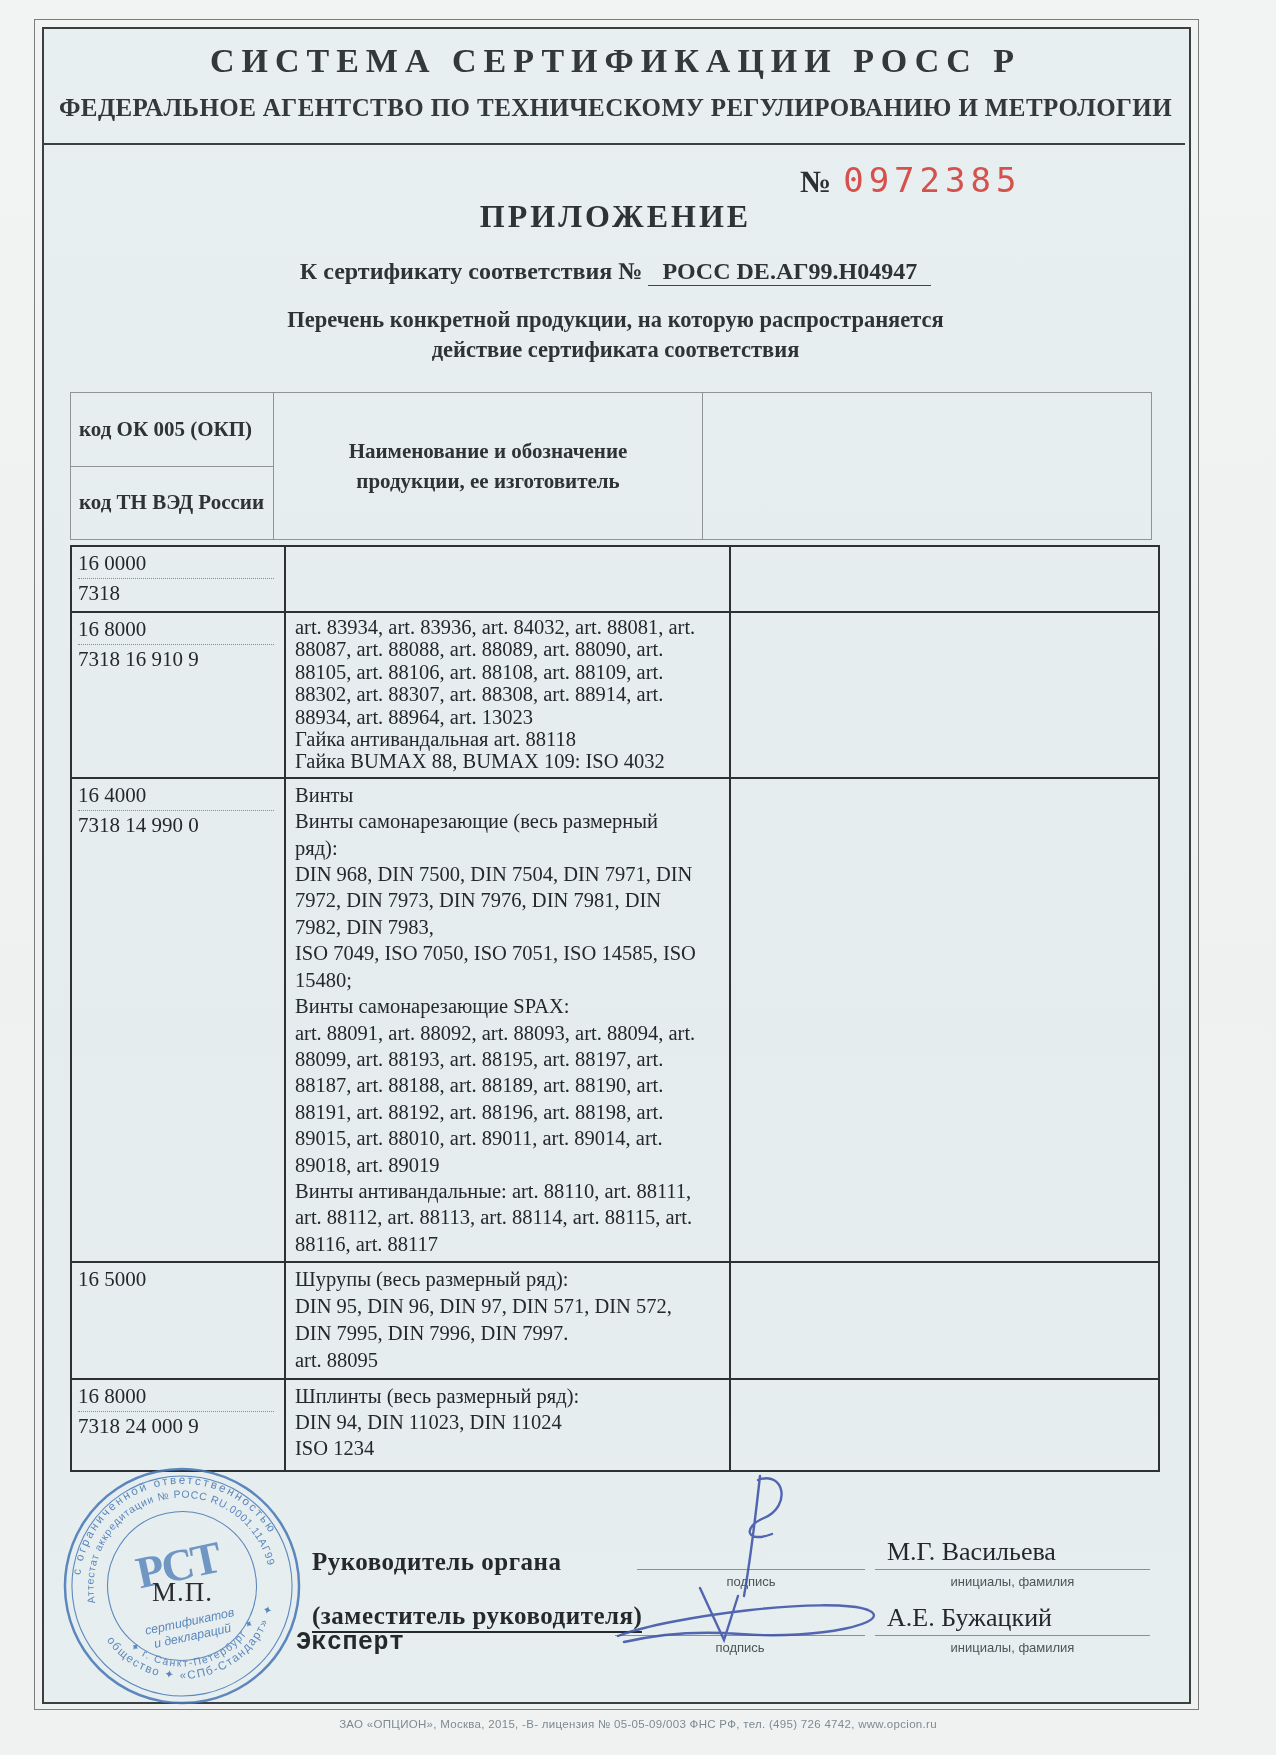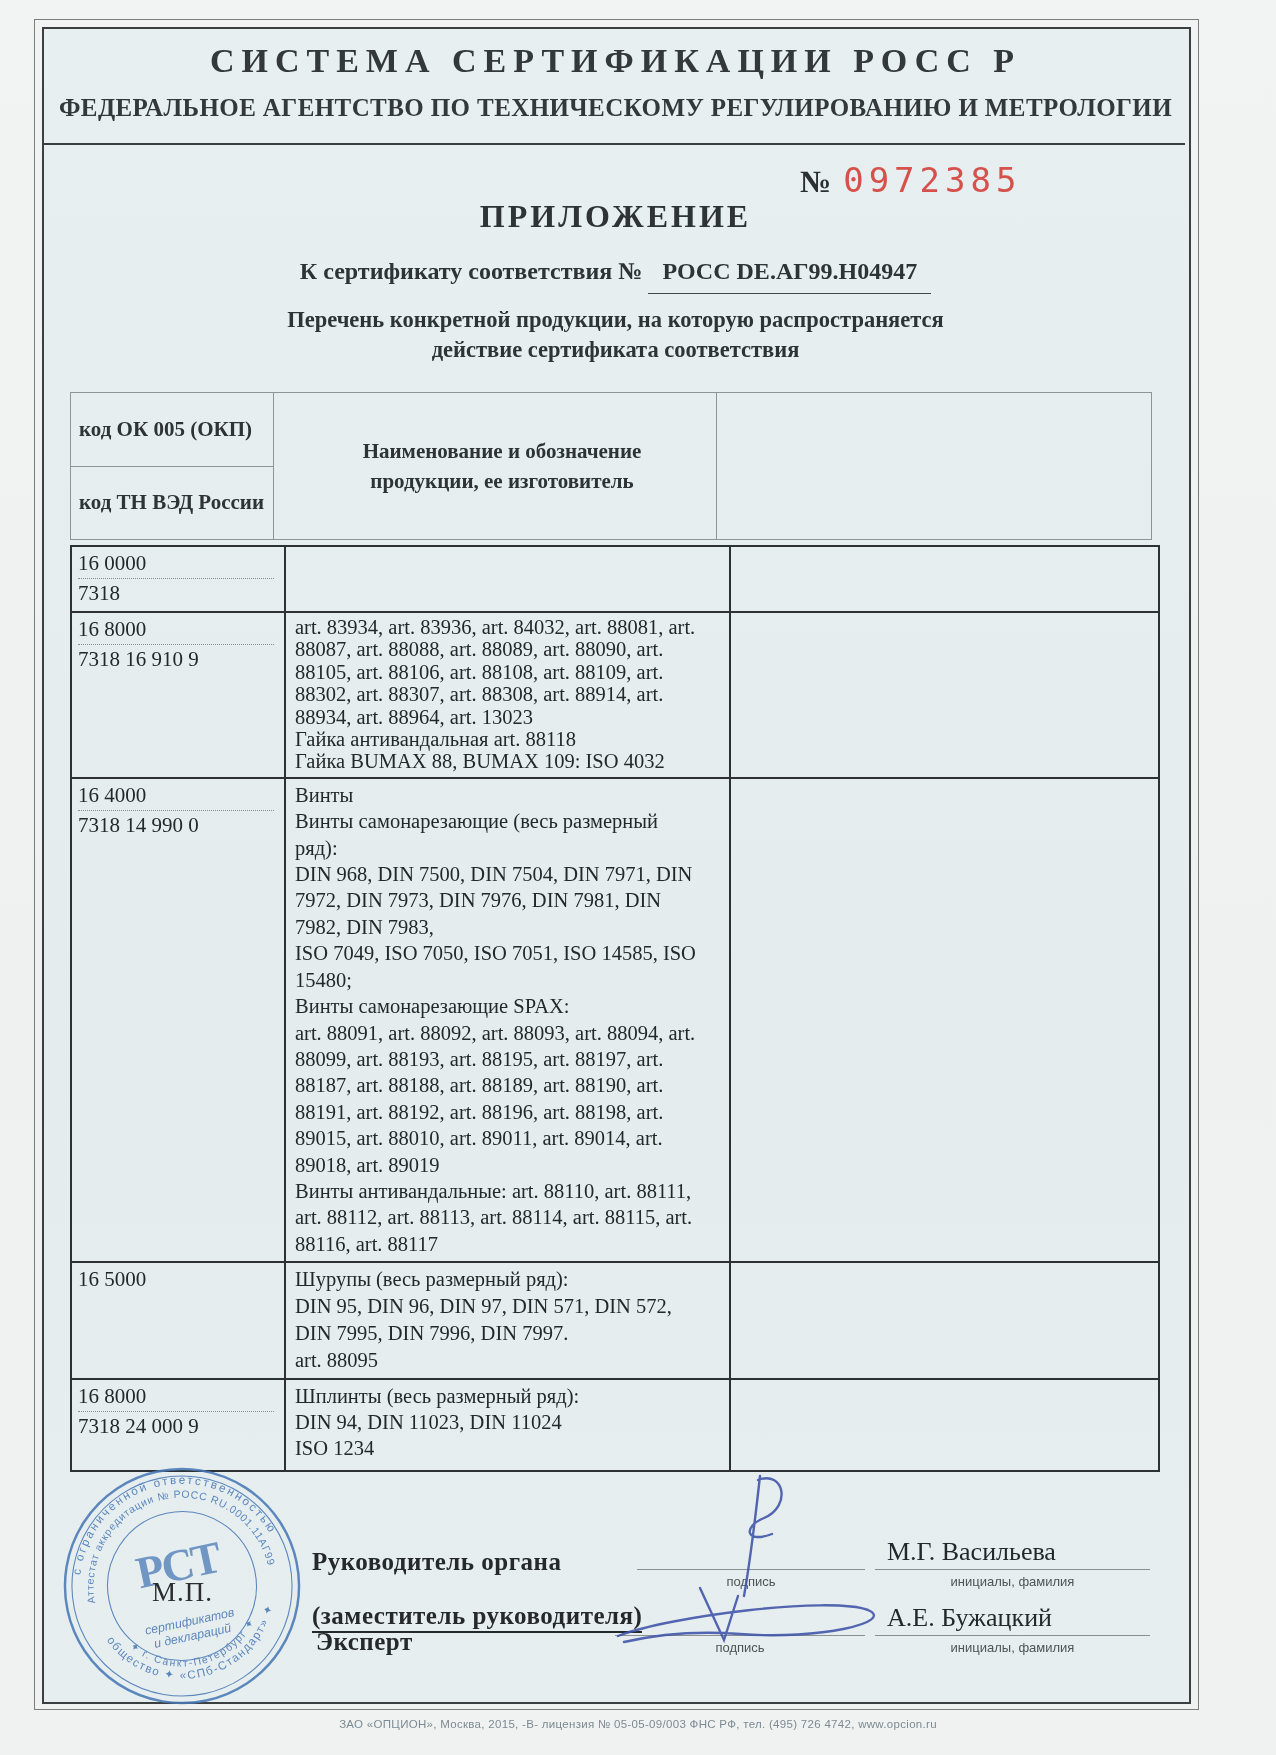--- a/index.html
+++ b/index.html
@@ -19,26 +19,26 @@
   
   .doc-number{position:absolute;left:800px;top:160px;display:flex;align-items:baseline;gap:12px;}
   .doc-number .no{font-size:31px;font-weight:600;color:#2c3033;}
   .doc-number .digits{font-family:"DejaVu Sans Mono", monospace;font-size:34px;color:#d6504c;
         letter-spacing:5px;font-weight:500;}
   
   .app-title{position:absolute;left:46px;top:198px;width:1139px;text-align:center;
         font-size:32px;font-weight:700;letter-spacing:3px;color:#2e3336;}
   .cert-line{position:absolute;left:46px;top:258px;width:1139px;text-align:center;
         font-size:24px;font-weight:600;color:#2e3336;}
-  .cert-line .val{border-bottom:1.5px solid #41464a;padding:0 14px 9px 14px;font-weight:600;}
+  .cert-line .val{border-bottom:1.5px solid #41464a;padding:0 14px 1px 14px;font-weight:600;}
   .subtitle{position:absolute;left:46px;top:305px;width:1139px;text-align:center;
         font-size:22.5px;font-weight:700;color:#2e3336;line-height:30px;white-space:pre-line;}
   
   .thead{position:absolute;left:70px;top:392px;width:1080px;height:146px;border:1px solid #8f9494;
-        display:flex;background:transparent;gap:14px;}
+        display:flex;background:transparent;}
   .th-col1{width:202px;border-right:1px solid #8f9494;display:flex;flex-direction:column;}
   .th-col1 .half{flex:1;display:flex;align-items:center;padding-left:8px;
         font-size:21px;font-weight:700;color:#2e3336;}
   .th-col1 .half:first-child{border-bottom:1px solid #8f9494;}
   .th-col2{width:428px;border-right:1px solid #8f9494;display:flex;align-items:center;justify-content:center;
         text-align:center;font-size:21px;font-weight:700;color:#2e3336;line-height:30px;white-space:pre-line;}
   .th-col3{flex:1;display:flex;align-items:center;justify-content:center;text-align:center;
         font-size:21px;font-weight:700;color:#2e3336;line-height:30px;white-space:pre-line;}
   
   .tbody{position:absolute;left:70px;top:545px;width:1086px;border:2px solid #2e3132;}
@@ -56,21 +56,21 @@
   .trow:nth-child(3){min-height:477px;}
   .trow:nth-child(3) .td-prod{line-height:26.4px;}
   .trow:nth-child(4){min-height:101px;}
   .trow:nth-child(4) .td-prod{line-height:27px;}
   .trow:nth-child(5){min-height:90px;}
   .trow:nth-child(5) .td-prod{line-height:26px;}
   
   .role1{position:absolute;left:312px;top:1548px;font-size:25px;font-weight:700;color:#26292c;letter-spacing:0.5px;}
   .role1b{position:absolute;left:312px;top:1578px;font-size:25px;font-weight:700;color:#26292c;
         border-bottom:2.5px solid #26292c;padding-bottom:1px;letter-spacing:0.5px;margin-top:24px;}
-  .role2{position:absolute;left:316px;top:1628px;font-size:25px;font-weight:700;color:#26292c;letter-spacing:0.5px;}
+  .role2{position:absolute;left:296px;top:1628px;font-size:25px;font-weight:700;color:#26292c;letter-spacing:0.5px;font-family:Liberation Mono, monospace;}
   .sigline{position:absolute;border-top:1.2px solid #8a8f92;}
   .sigline.s1{left:637px;top:1569px;width:228px;}
   .sigline.s2{left:615px;top:1635px;width:250px;}
   .sigcap{position:absolute;font-family:"Liberation Sans", sans-serif;font-size:13px;color:#4c5458;text-align:center;}
   .sigcap.c1{left:637px;top:1574px;width:228px;}
   .sigcap.c2{left:615px;top:1640px;width:250px;}
   .nameline{position:absolute;border-top:1.2px solid #8a8f92;left:875px;width:275px;}
   .nameline.n1{top:1569px;} .nameline.n2{top:1635px;}
   .namecap{position:absolute;left:875px;width:275px;text-align:center;
         font-family:"Liberation Sans", sans-serif;font-size:13px;color:#4c5458;}

